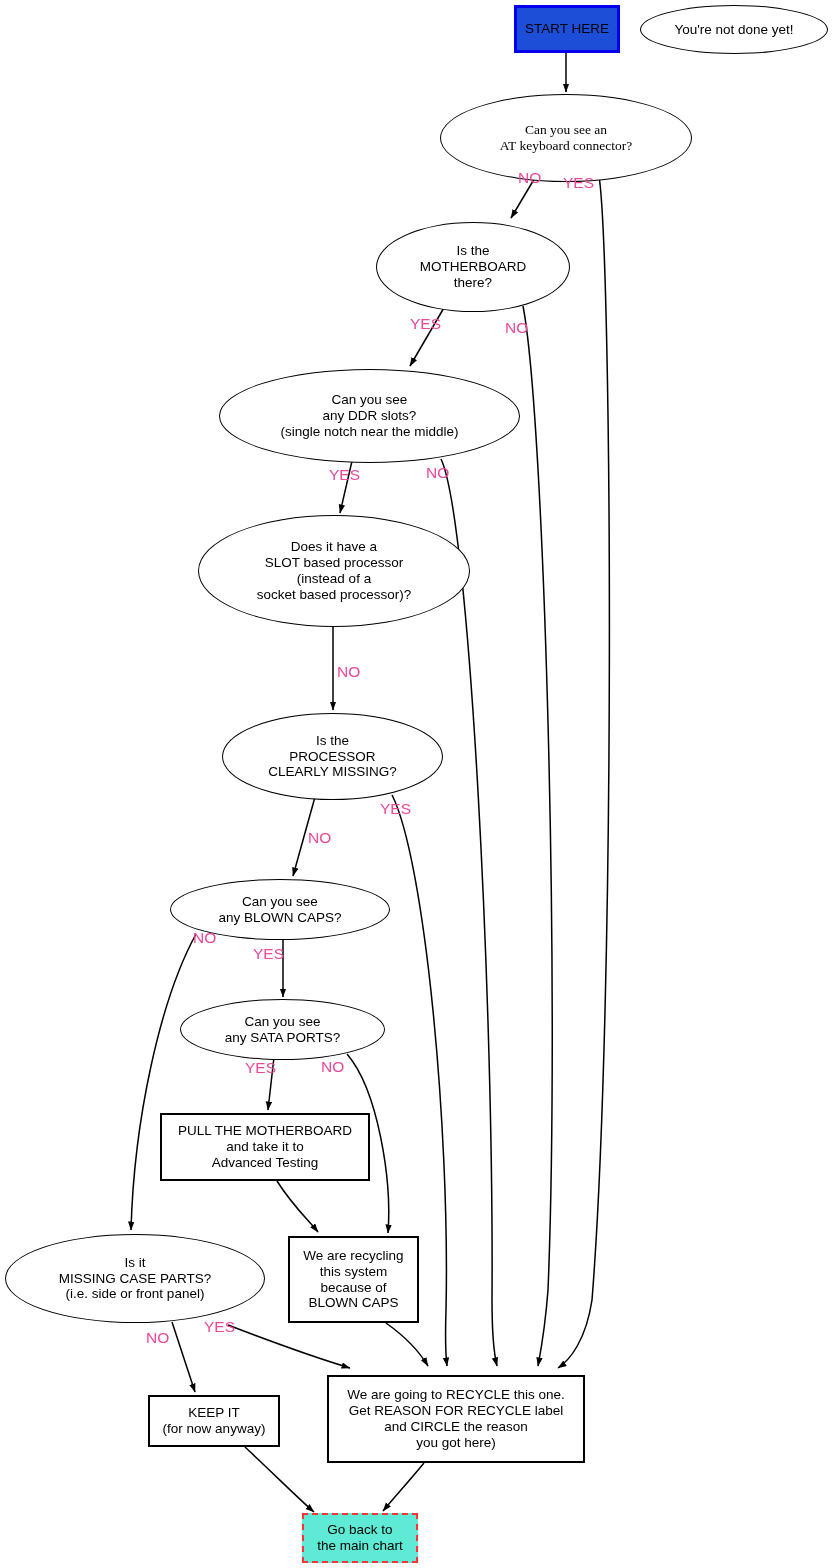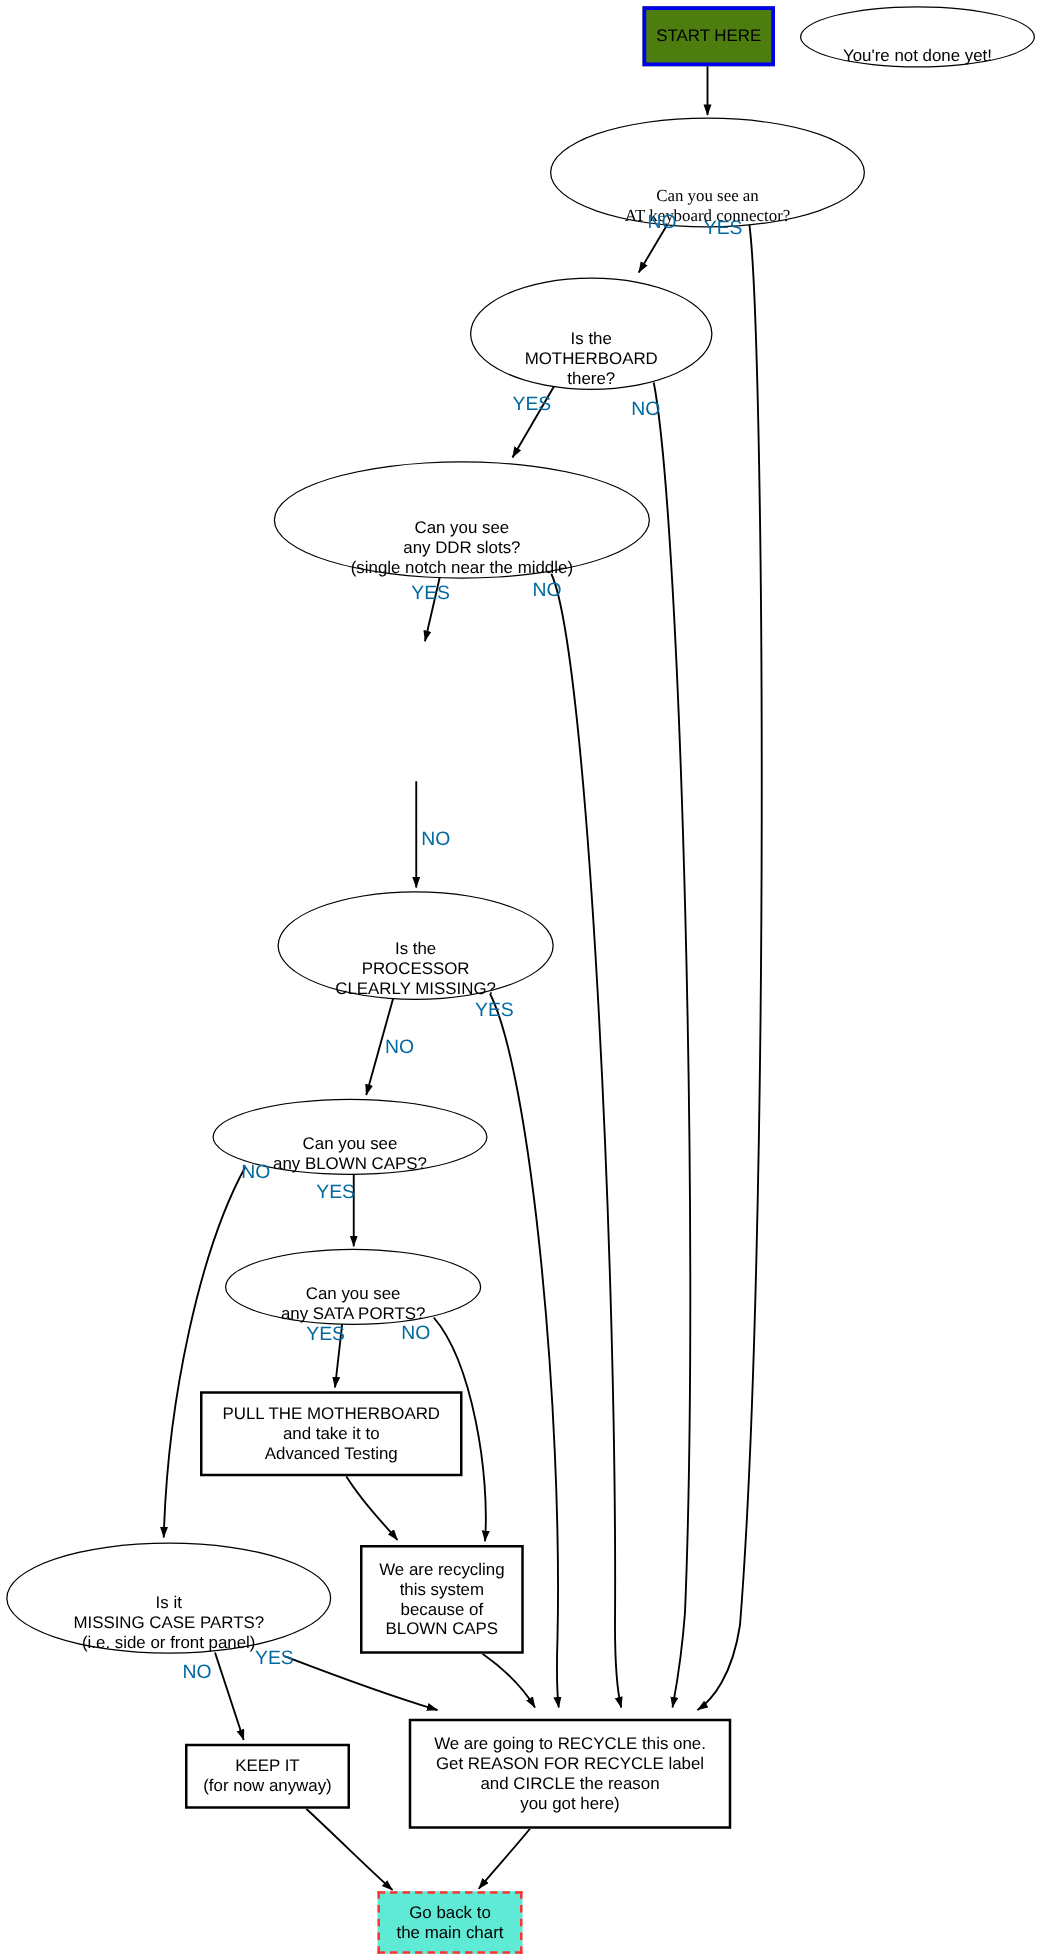--- a/index.html
+++ b/index.html
@@ -32,43 +32,42 @@
     text-align: center;
     color: #000000;
     line-height: 1.18;
     white-space: pre-line;
   }
   .ellipse {
     border: 1.4px solid #000000;
     border-radius: 50%;
     background: #ffffff;
     font-size: 13.5px;
-    align-items: flex-end;
   }
   .boxnode {
     border: 2.6px solid #000000;
     background: #ffffff;
     font-size: 13.5px;
   }
   .box-start {
     border: 3.2px solid #0000ee;
-    background: #4d7c0f;
+    background: #1d4ed8;
     font-size: 13.5px;
     justify-content: center;
   }
   .box-dashed {
     border: 2.6px dashed #ff3333;
     background: #5eead4;
     font-size: 13.5px;
   }
   .edge-label {
     position: absolute;
     font-family: "Liberation Sans", sans-serif;
     font-size: 15.5px;
-    color: #0369a1;
+    color: #ec4899;
     white-space: nowrap;
   }
 </style>
 </head>
 <body>
 
 <div id="canvas">
 
   <svg id="edges" viewBox="0 0 832 1568">
     <defs>
@@ -138,20 +137,26 @@
 MOTHERBOARD
 there?</span>
   </div>
 
   <div class="node ellipse" style="left:219px; top:369px; width:301px; height:94px;">
     <span>Can you see
 any DDR slots?
 (single notch near the middle)</span>
   </div>
 
+  <div class="node ellipse" style="left:198px; top:515px; width:272px; height:112px;">
+    <span>Does it have a
+SLOT based processor
+(instead of a
+socket based processor)?</span>
+  </div>
 
   <div class="node ellipse" style="left:222px; top:713px; width:221px; height:87px;">
     <span>Is the
 PROCESSOR
 CLEARLY MISSING?</span>
   </div>
 
   <div class="node ellipse" style="left:170px; top:879px; width:220px; height:61px;">
     <span>Can you see
 any BLOWN CAPS?</span>

